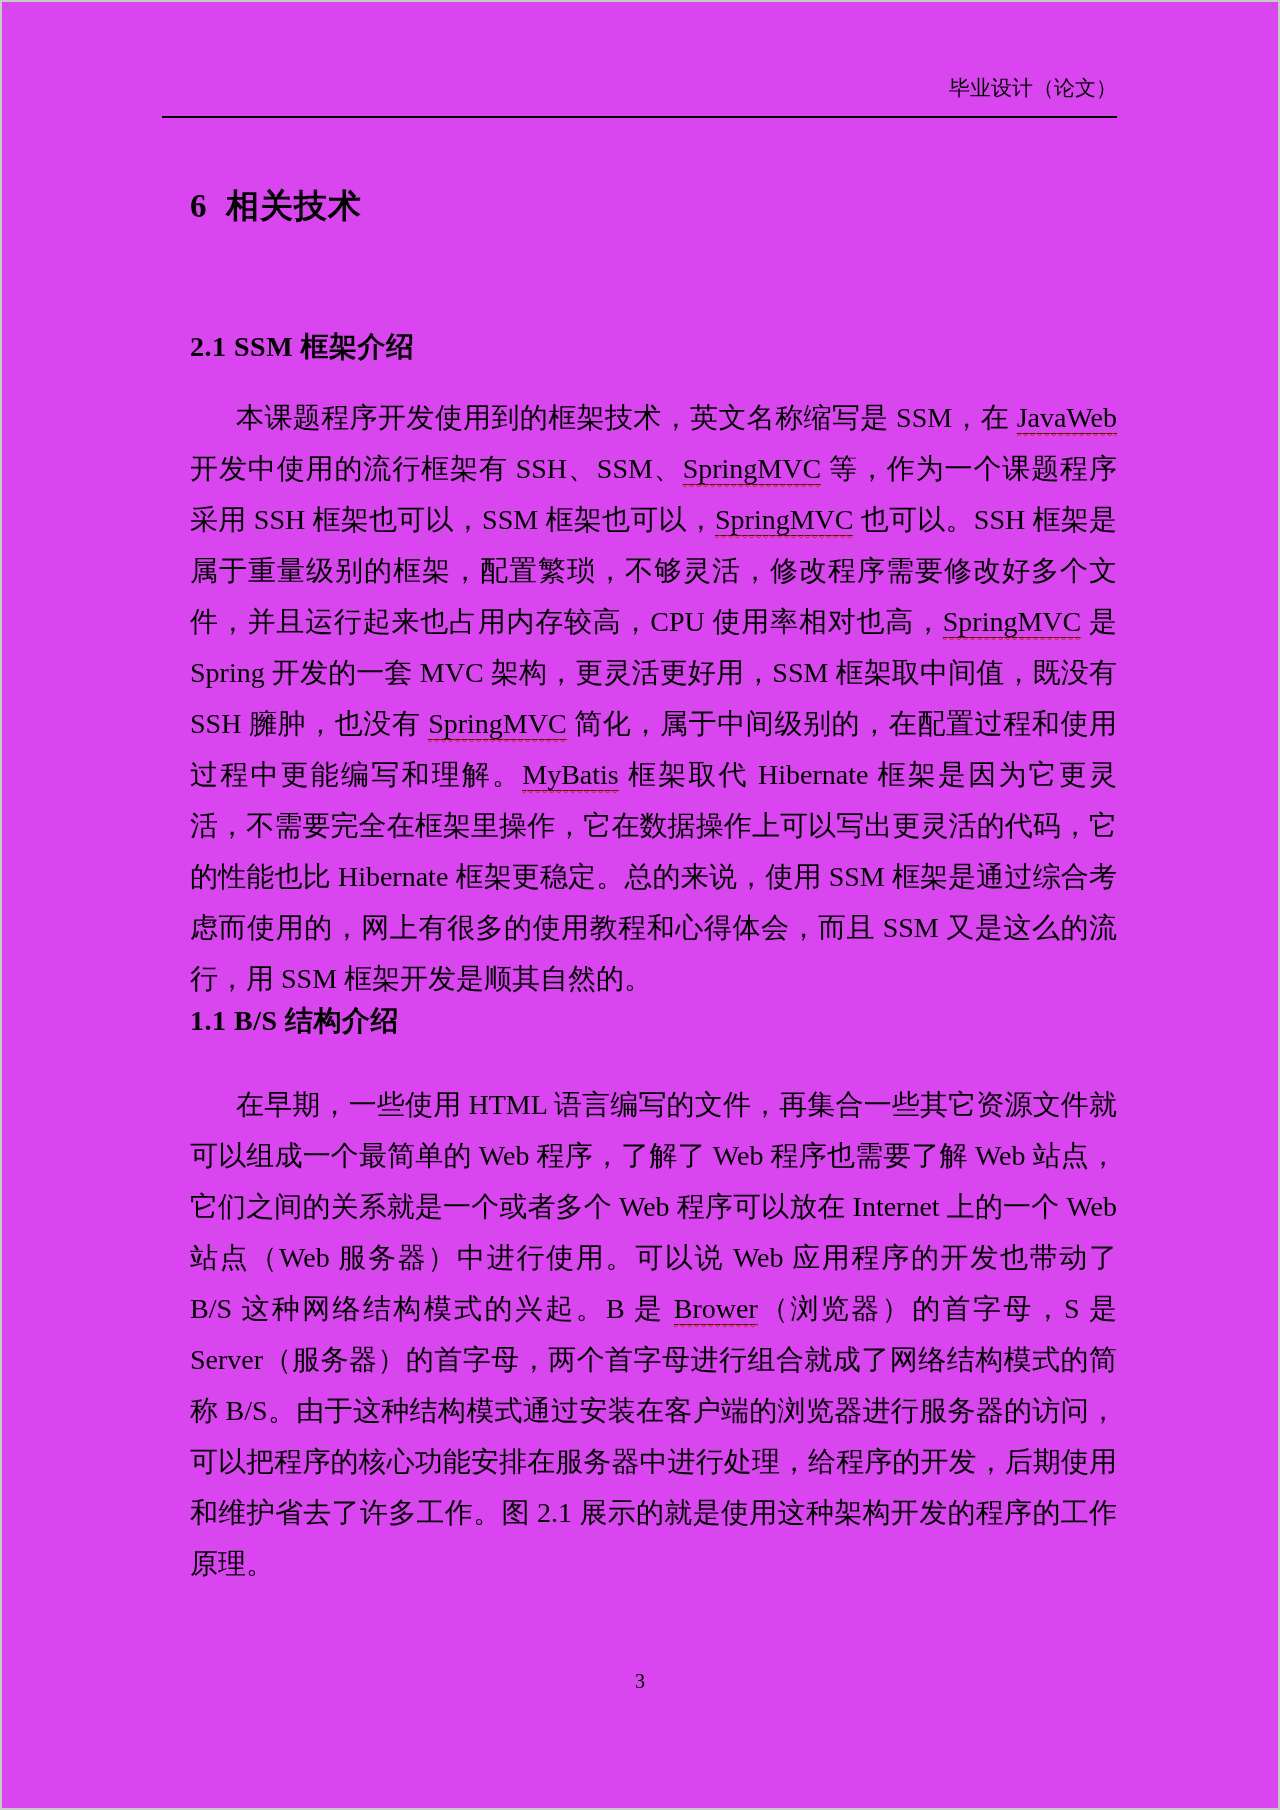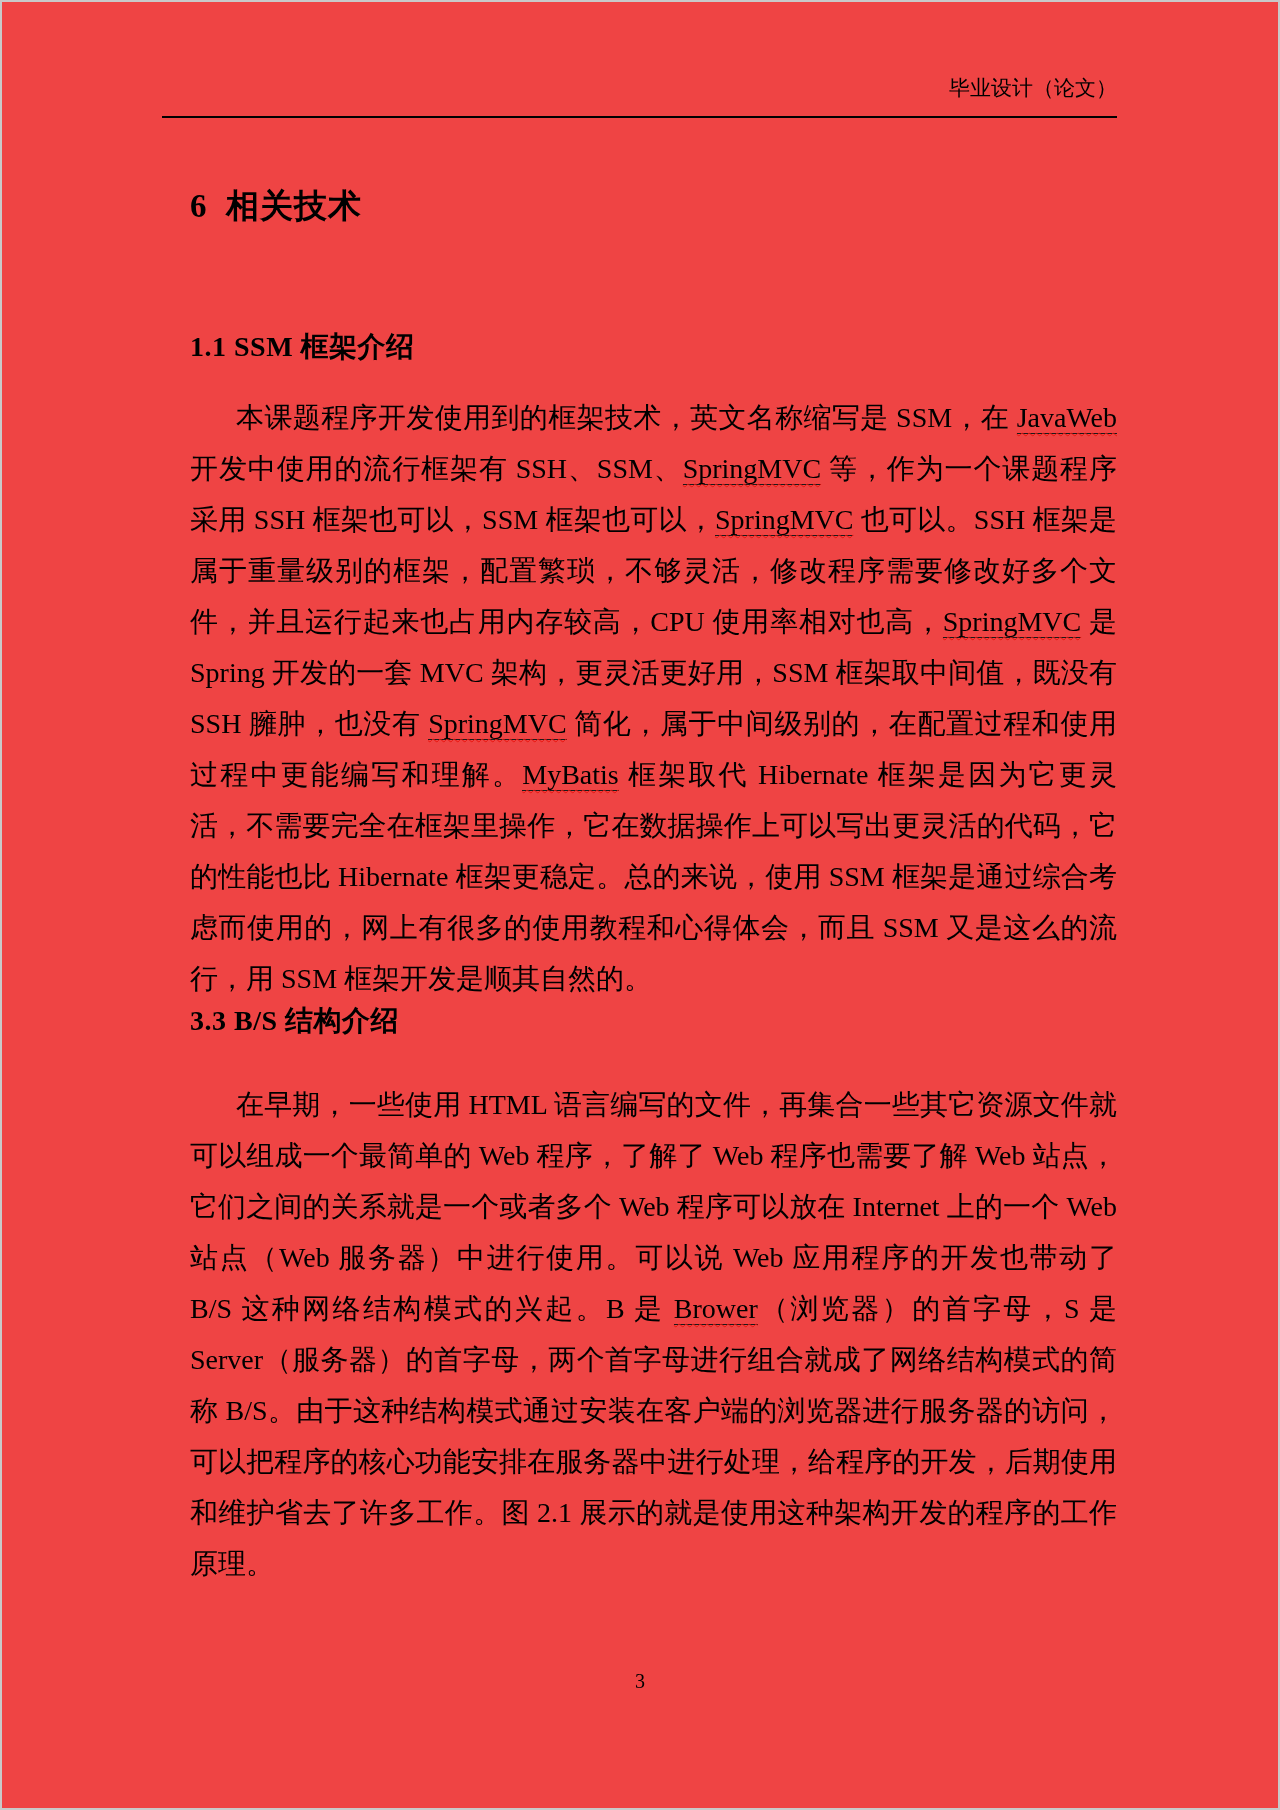--- a/index.html
+++ b/index.html
@@ -5,21 +5,21 @@
   html, body {
     margin: 0;
     padding: 0;
     background: #ffffff;
   }
   .page {
     position: relative;
     width: 1280px;
     height: 1810px;
     box-sizing: border-box;
-    background: #ef4444;
+    background: #d946ef;
     border: 2px solid #c9c9c9;
     font-family: "Liberation Serif", serif;
     color: #000000;
     overflow: hidden;
   }
   .page-header {
     position: absolute;
     top: 72px;
     left: 160px;
     width: 955px;
@@ -83,23 +83,23 @@
 <body>
 
 <div class="page">
 
   <div class="page-header">
     <span>毕业设计（论文）</span>
   </div>
 
   <h1 class="chapter-heading">6  相关技术</h1>
 
-  <h2 class="section-heading s1">1.1 SSM 框架介绍</h2>
+  <h2 class="section-heading s1">2.1 SSM 框架介绍</h2>
 
   <p class="para p1"><span>本课题程序开发使用到的框架技术，英文名称缩写是 SSM，在 </span><span class="term-misspelled">JavaWeb</span><span> 开发中使用的流行框架有 SSH、SSM、</span><span class="term-misspelled">SpringMVC</span><span> 等，作为一个课题程序采用 SSH 框架也可以，SSM 框架也可以，</span><span class="term-misspelled">SpringMVC</span><span> 也可以。SSH 框架是属于重量级别的框架，配置繁琐，不够灵活，修改程序需要修改好多个文件，并且运行起来也占用内存较高，CPU 使用率相对也高，</span><span class="term-misspelled">SpringMVC</span><span> 是 Spring 开发的一套 MVC 架构，更灵活更好用，SSM 框架取中间值，既没有 SSH 臃肿，也没有 </span><span class="term-misspelled">SpringMVC</span><span> 简化，属于中间级别的，在配置过程和使用过程中更能编写和理解。</span><span class="term-misspelled">MyBatis</span><span> 框架取代 Hibernate 框架是因为它更灵活，不需要完全在框架里操作，它在数据操作上可以写出更灵活的代码，它的性能也比 Hibernate 框架更稳定。总的来说，使用 SSM 框架是通过综合考虑而使用的，网上有很多的使用教程和心得体会，而且 SSM 又是这么的流行，用 SSM 框架开发是顺其自然的。</span></p>
 
-  <h2 class="section-heading s2">3.3 B/S 结构介绍</h2>
+  <h2 class="section-heading s2">1.1 B/S 结构介绍</h2>
 
   <p class="para p2"><span>在早期，一些使用 HTML 语言编写的文件，再集合一些其它资源文件就可以组成一个最简单的 Web 程序，了解了 Web 程序也需要了解 Web 站点，它们之间的关系就是一个或者多个 Web 程序可以放在 Internet 上的一个 Web 站点（Web 服务器）中进行使用。可以说 Web 应用程序的开发也带动了 B/S 这种网络结构模式的兴起。B 是 </span><span class="term-misspelled">Brower</span><span>（浏览器）的首字母，S 是 Server（服务器）的首字母，两个首字母进行组合就成了网络结构模式的简称 B/S。由于这种结构模式通过安装在客户端的浏览器进行服务器的访问，可以把程序的核心功能安排在服务器中进行处理，给程序的开发，后期使用和维护省去了许多工作。图 2.1 展示的就是使用这种架构开发的程序的工作原理。</span></p>
 
   <div class="page-footer">3</div>
 
 </div>
 
 </body></html>

